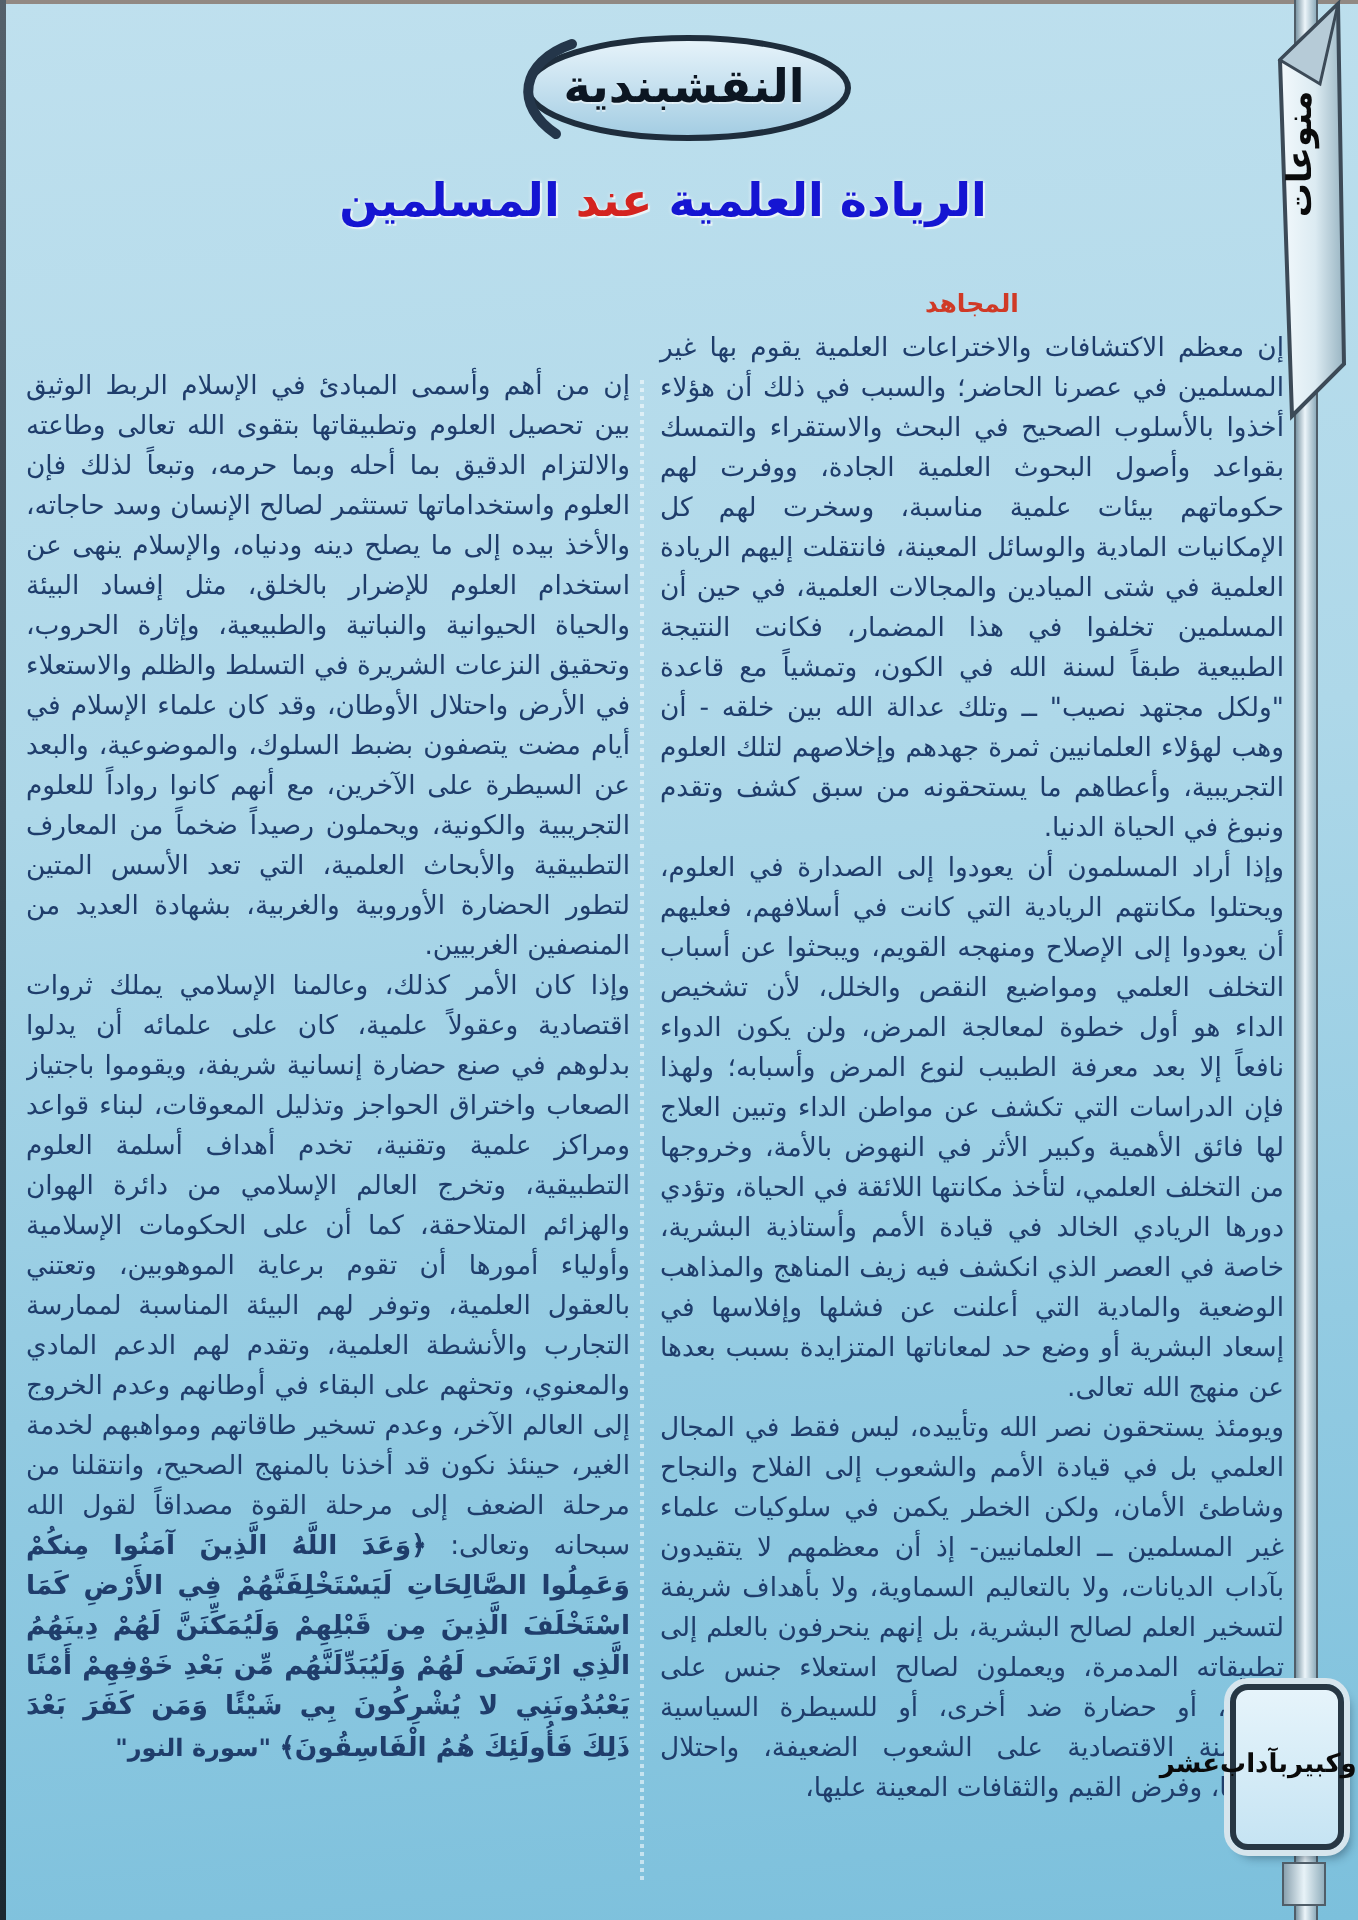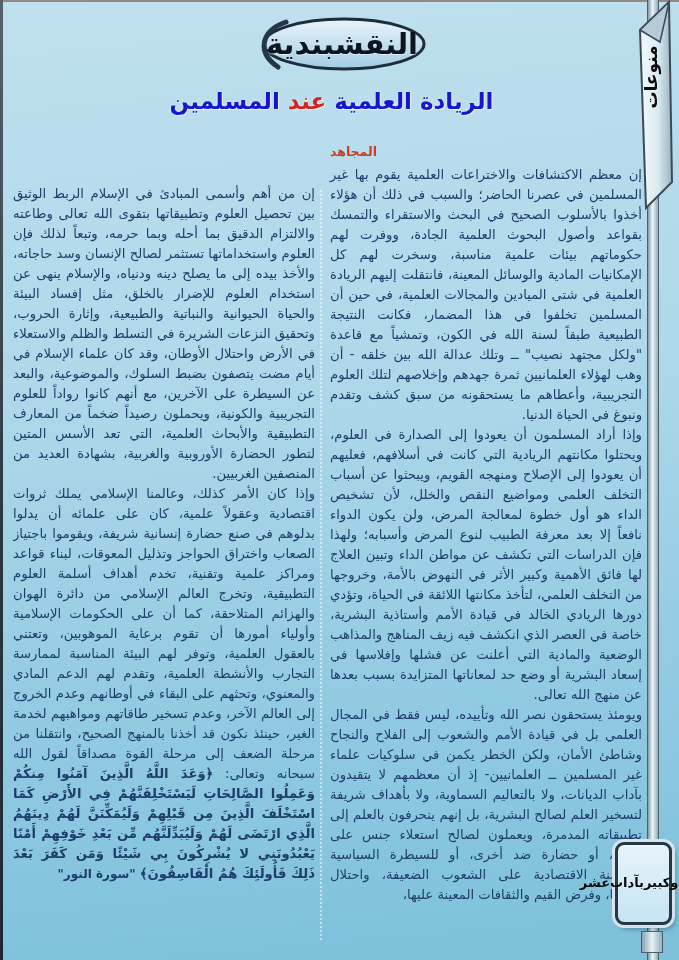--- a/index.html
+++ b/index.html
@@ -15,41 +15,41 @@
   }
   .left-edge{position:absolute;left:0;top:0;bottom:0;width:3px;
     background:linear-gradient(180deg,#55616b 0%,#2a3741 55%,#1c2831 100%);}
   .top-edge{position:absolute;top:0;left:0;right:0;height:2px;background:#7a5a49;opacity:.65;}
 
   
   .mag-badge{position:absolute;left:256px;top:15px;width:172px;height:58px;}
   .mag-badge svg{position:absolute;inset:0;width:100%;height:100%;}
   .mag-badge .badge-text{
     position:absolute;inset:0;display:flex;align-items:center;justify-content:center;
-    font-weight:bold;font-size:29px;color:#0c1622;letter-spacing:0;
+    font-weight:bold;font-size:23px;color:#0c1622;letter-spacing:0;
     text-shadow:0 1px 0 rgba(255,255,255,.5);
   }
   .page-title{
     position:absolute;top:88px;right:40px;left:24px;text-align:center;
     font-weight:bold;font-size:23px;color:#1515d2;
     text-shadow:0 0 2px rgba(255,255,255,.8),1px 1px 0 rgba(255,255,255,.6);
   }
   .page-title .accent{color:#d42420;}
 
   
   .cols{
     position:absolute;top:142px;right:37px;left:13px;bottom:6px;
     display:flex;gap:15px;overflow:hidden;
   }
   .col{color:#1f3d6b;}
   .col-right{width:312px;flex:0 0 312px;}
   .col-left{flex:1 1 auto;padding-top:42px;}
   .col p{margin:0;font-size:13.2px;line-height:20px;text-align:justify;}
   .byline{
-    text-align:left;color:#d03a26;font-weight:bold;font-size:12.5px;
+    text-align:center;color:#d03a26;font-weight:bold;font-size:12.5px;
     line-height:1.55;margin-bottom:4px;
   }
   .byline .name{display:inline-block;padding-bottom:1px;
     border-bottom:2px solid #d03a26;border-radius:0 0 12px 60%/0 0 4px 7px;}
   .verse{font-weight:bold;}
   .verse-source{font-weight:bold;font-size:12px;}
 
   
   .col-divider{position:absolute;left:320px;top:190px;bottom:20px;width:0;
     border-left:2px dotted rgba(255,255,255,.55);}

